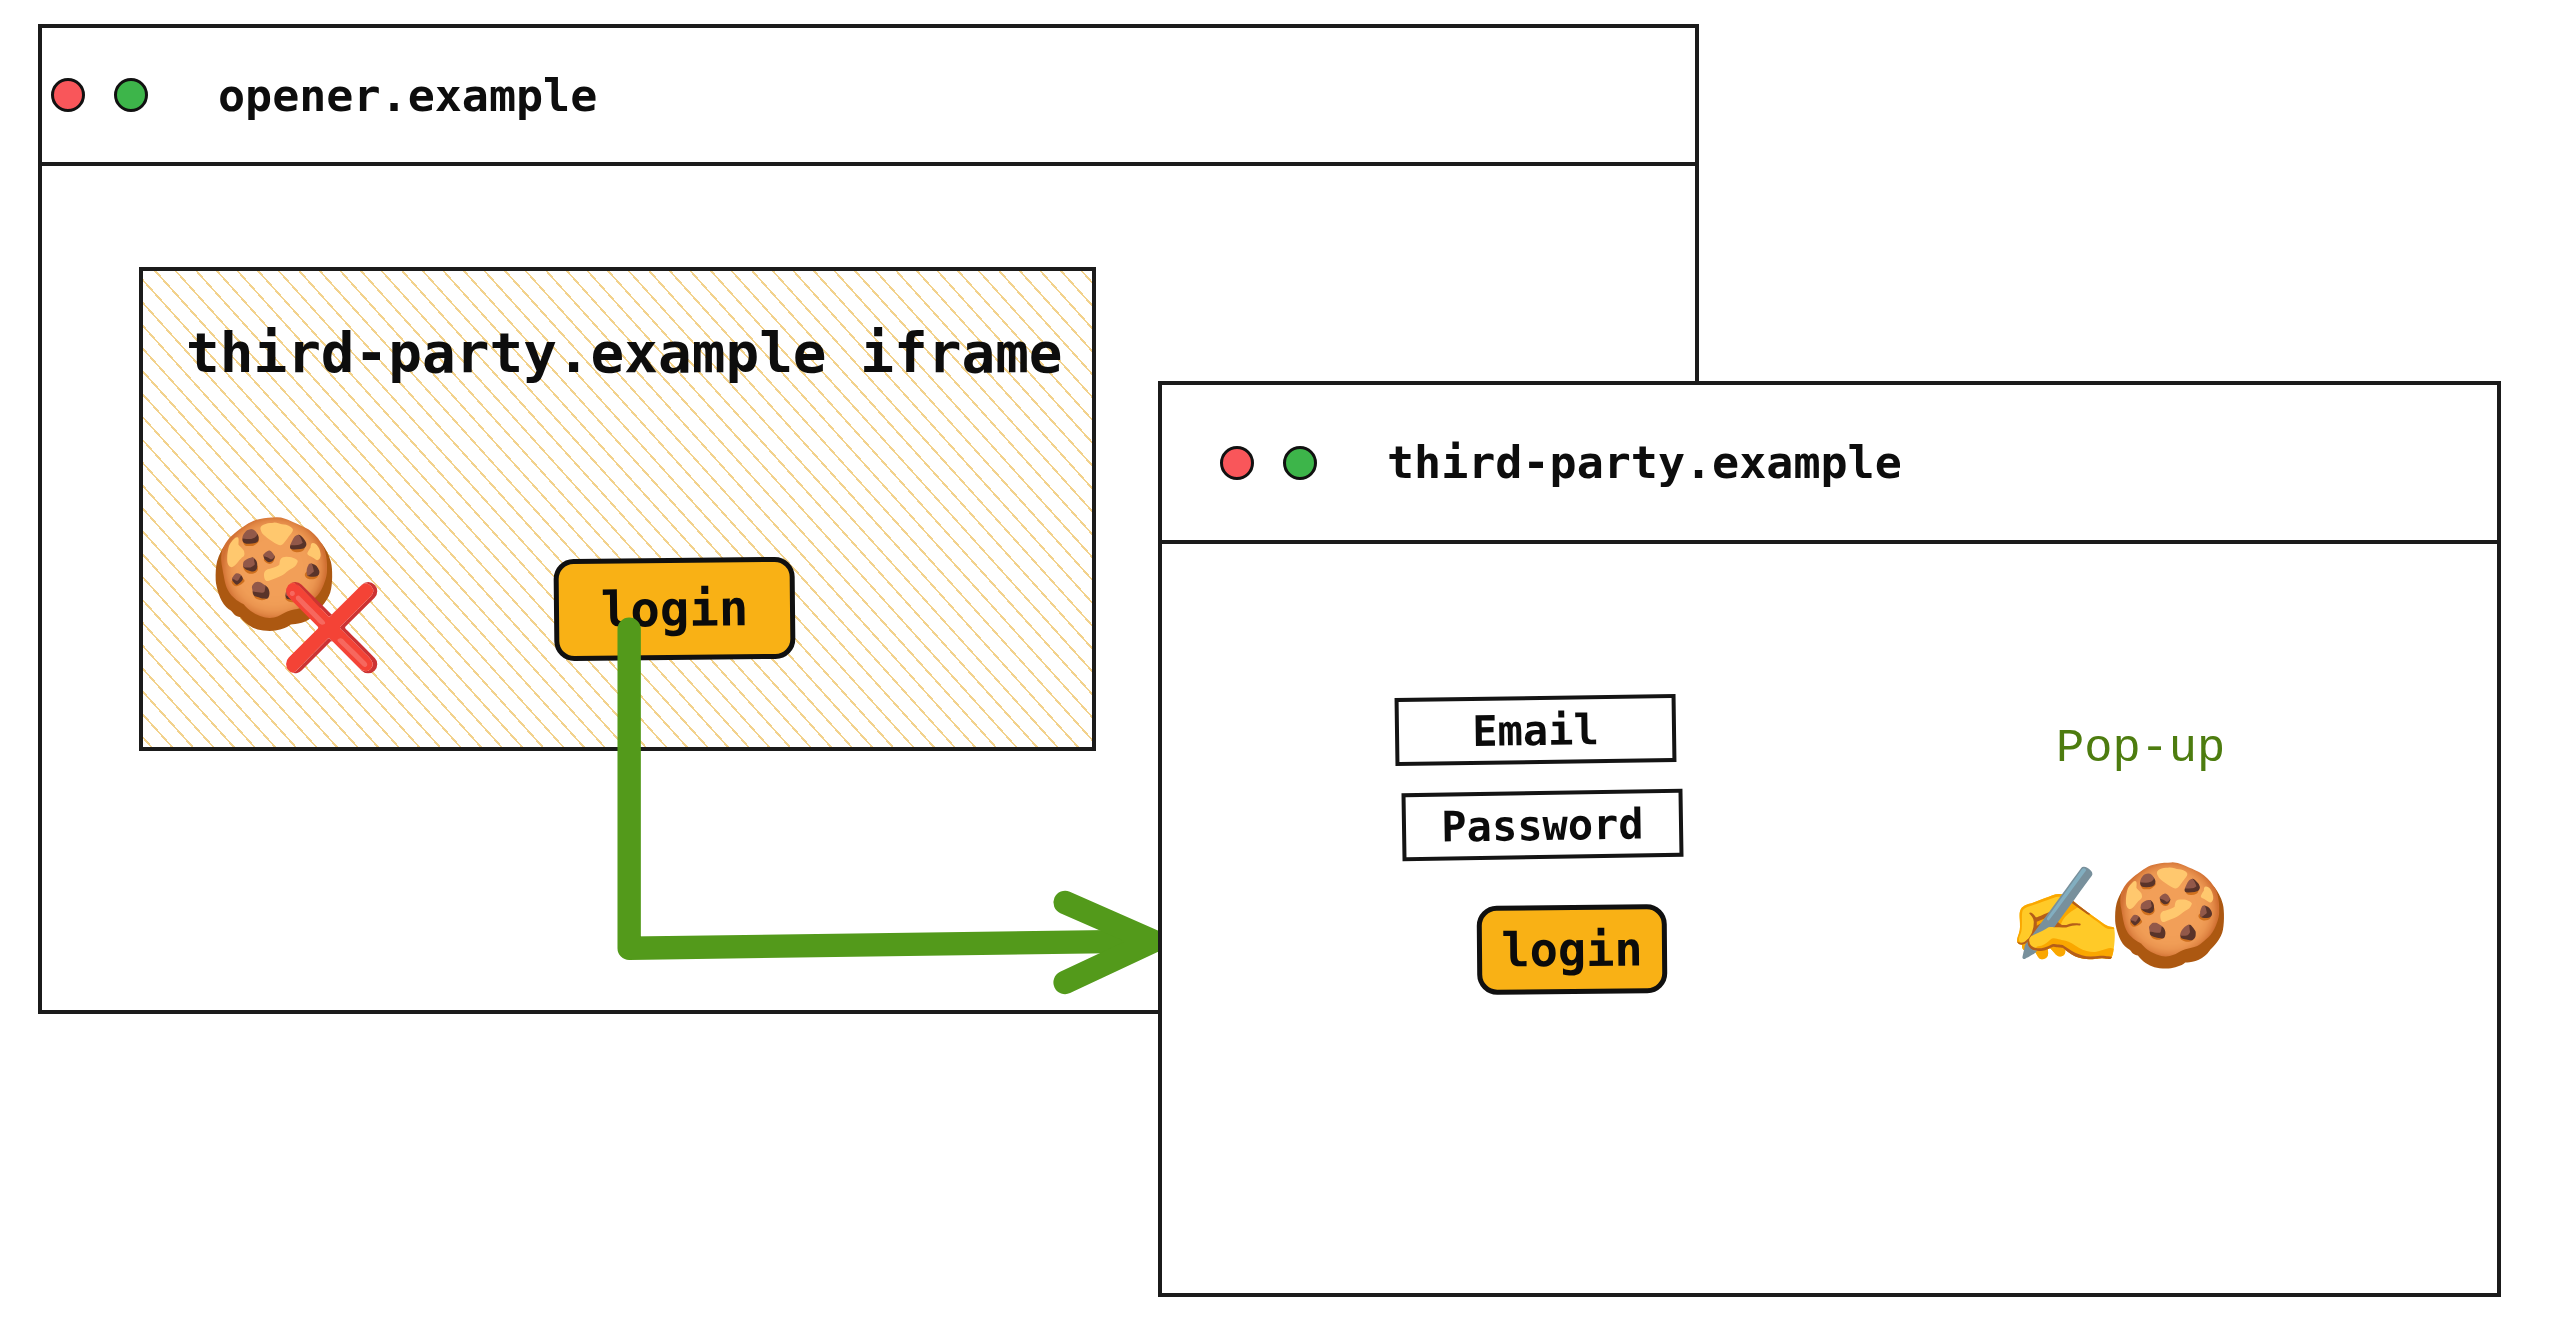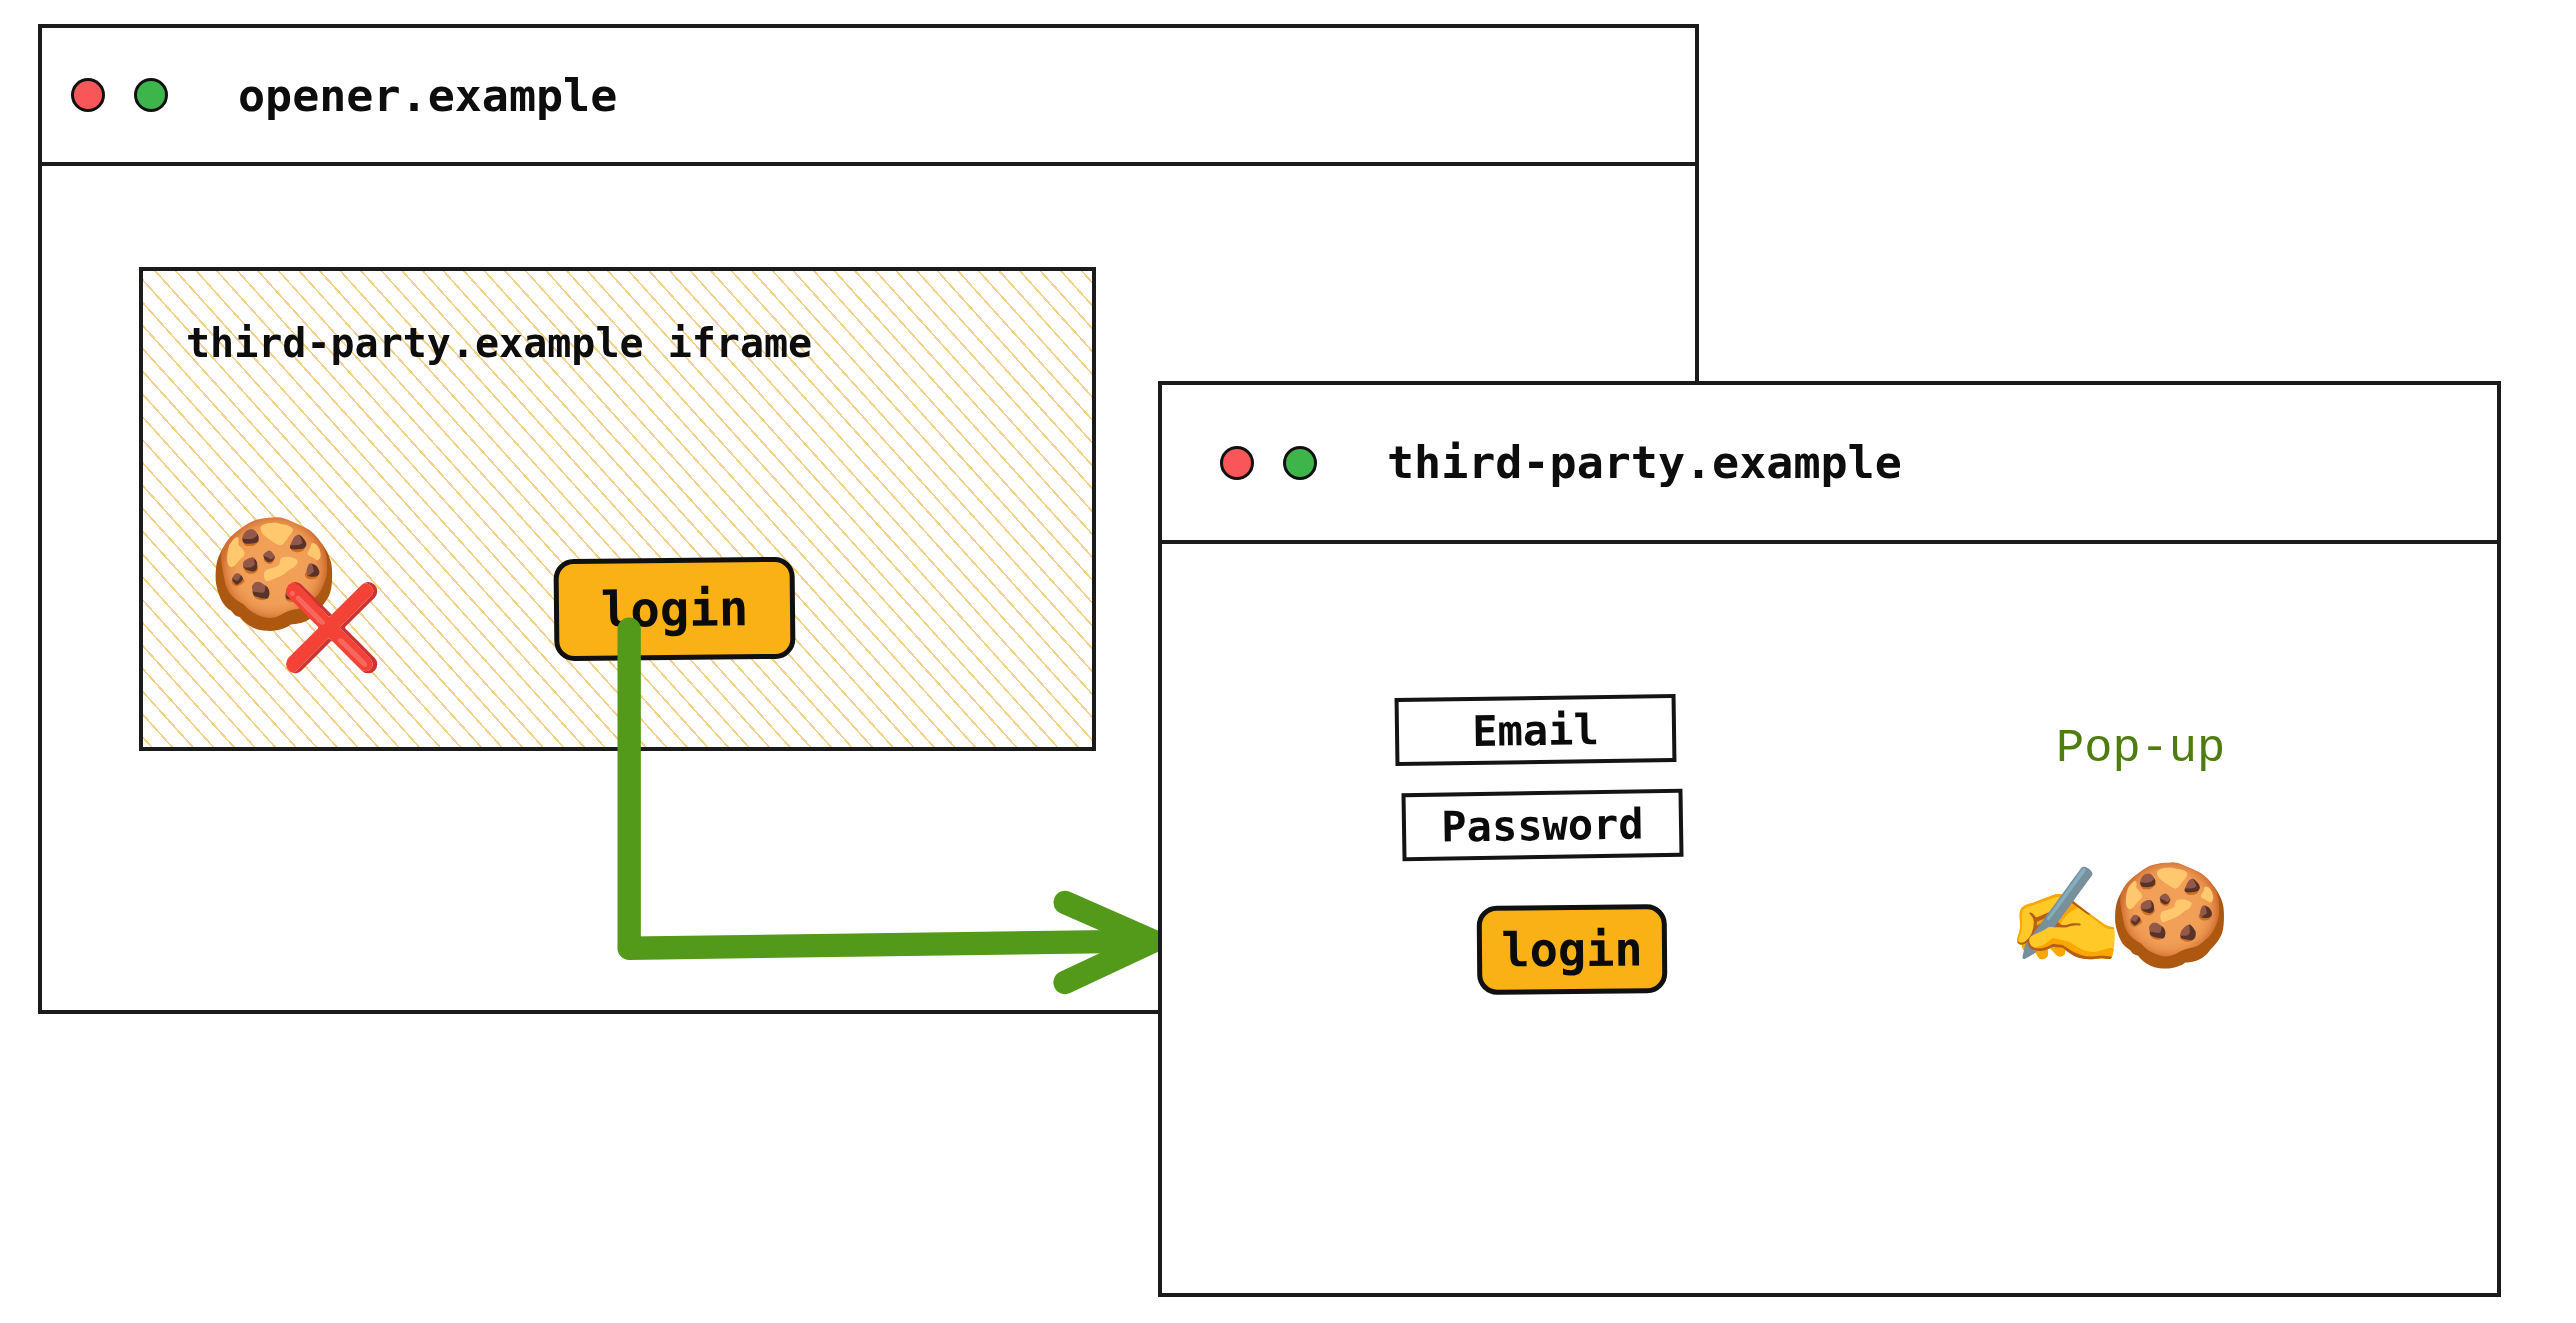--- a/index.html
+++ b/index.html
@@ -133,29 +133,29 @@
     width: 2576px;
     height: 1324px;
     pointer-events: none;
   }
 </style>
 </head>
 <body>
 
 <div class="window opener" style="left:38px; top:24px; width:1661px; height:990px;">
 
-  <div class="titlebar" style="height:138px; padding-left:20px;">
+  <div class="titlebar" style="height:138px; ">
     <span class="dot red" style="margin-left:9px;"></span>
     <span class="dot green" style="margin-left:29px;"></span>
     <span class="win-title" style="margin-left:70px; font-size:45px;">opener.example</span>
   </div>
 
   <div class="iframe-box hatch" style="left:97px; top:239px; width:957px; height:484px;">
 
-    <span class="iframe-label" style="left:43px; top:49px; font-size:40px;">third-party.example iframe</span>
+    <span class="iframe-label" style="left:43px; top:49px; font-size:56px;">third-party.example iframe</span>
 
     <span class="emoji" style="left:65px; top:250px; font-size:106px;">🍪</span>
     <span class="emoji" style="left:137px; top:315px; font-size:83px;">❌</span>
 
     <div class="btn-login" style="left:411px; top:287px; width:241px; height:102px; font-size:49px; transform:rotate(-0.6deg);">
       <span>login</span>
     </div>
   </div>
 </div>
 

